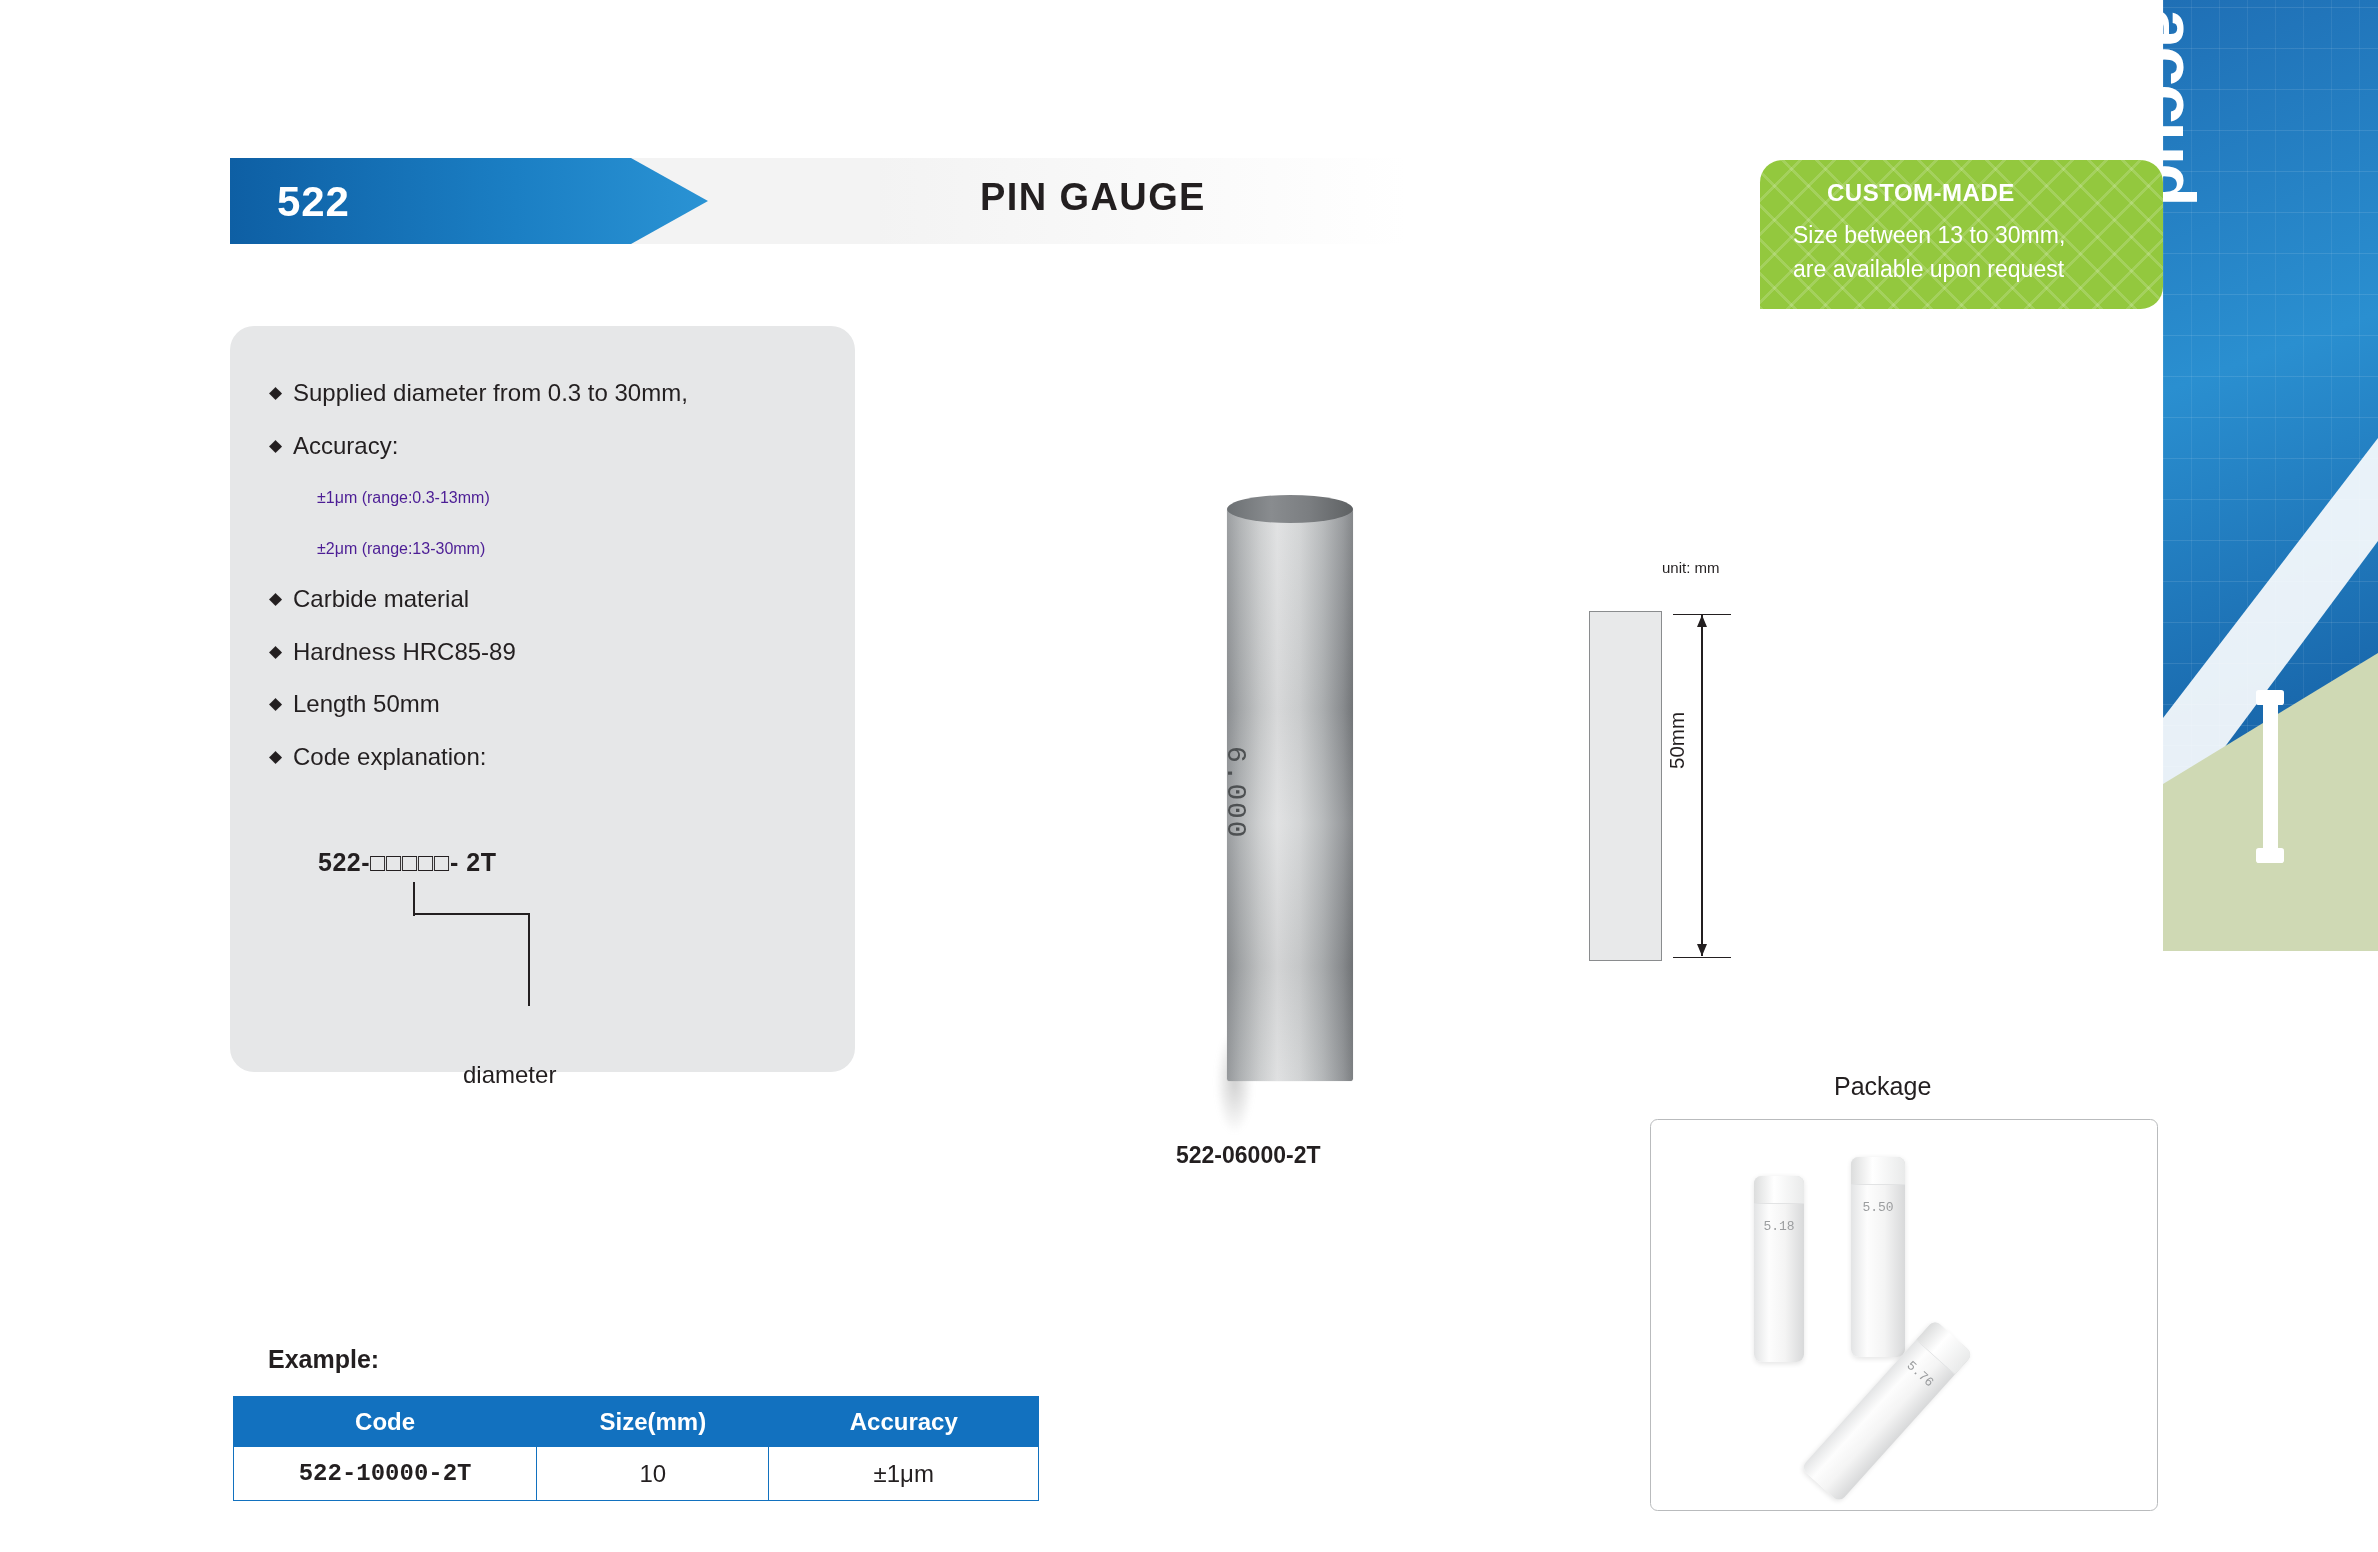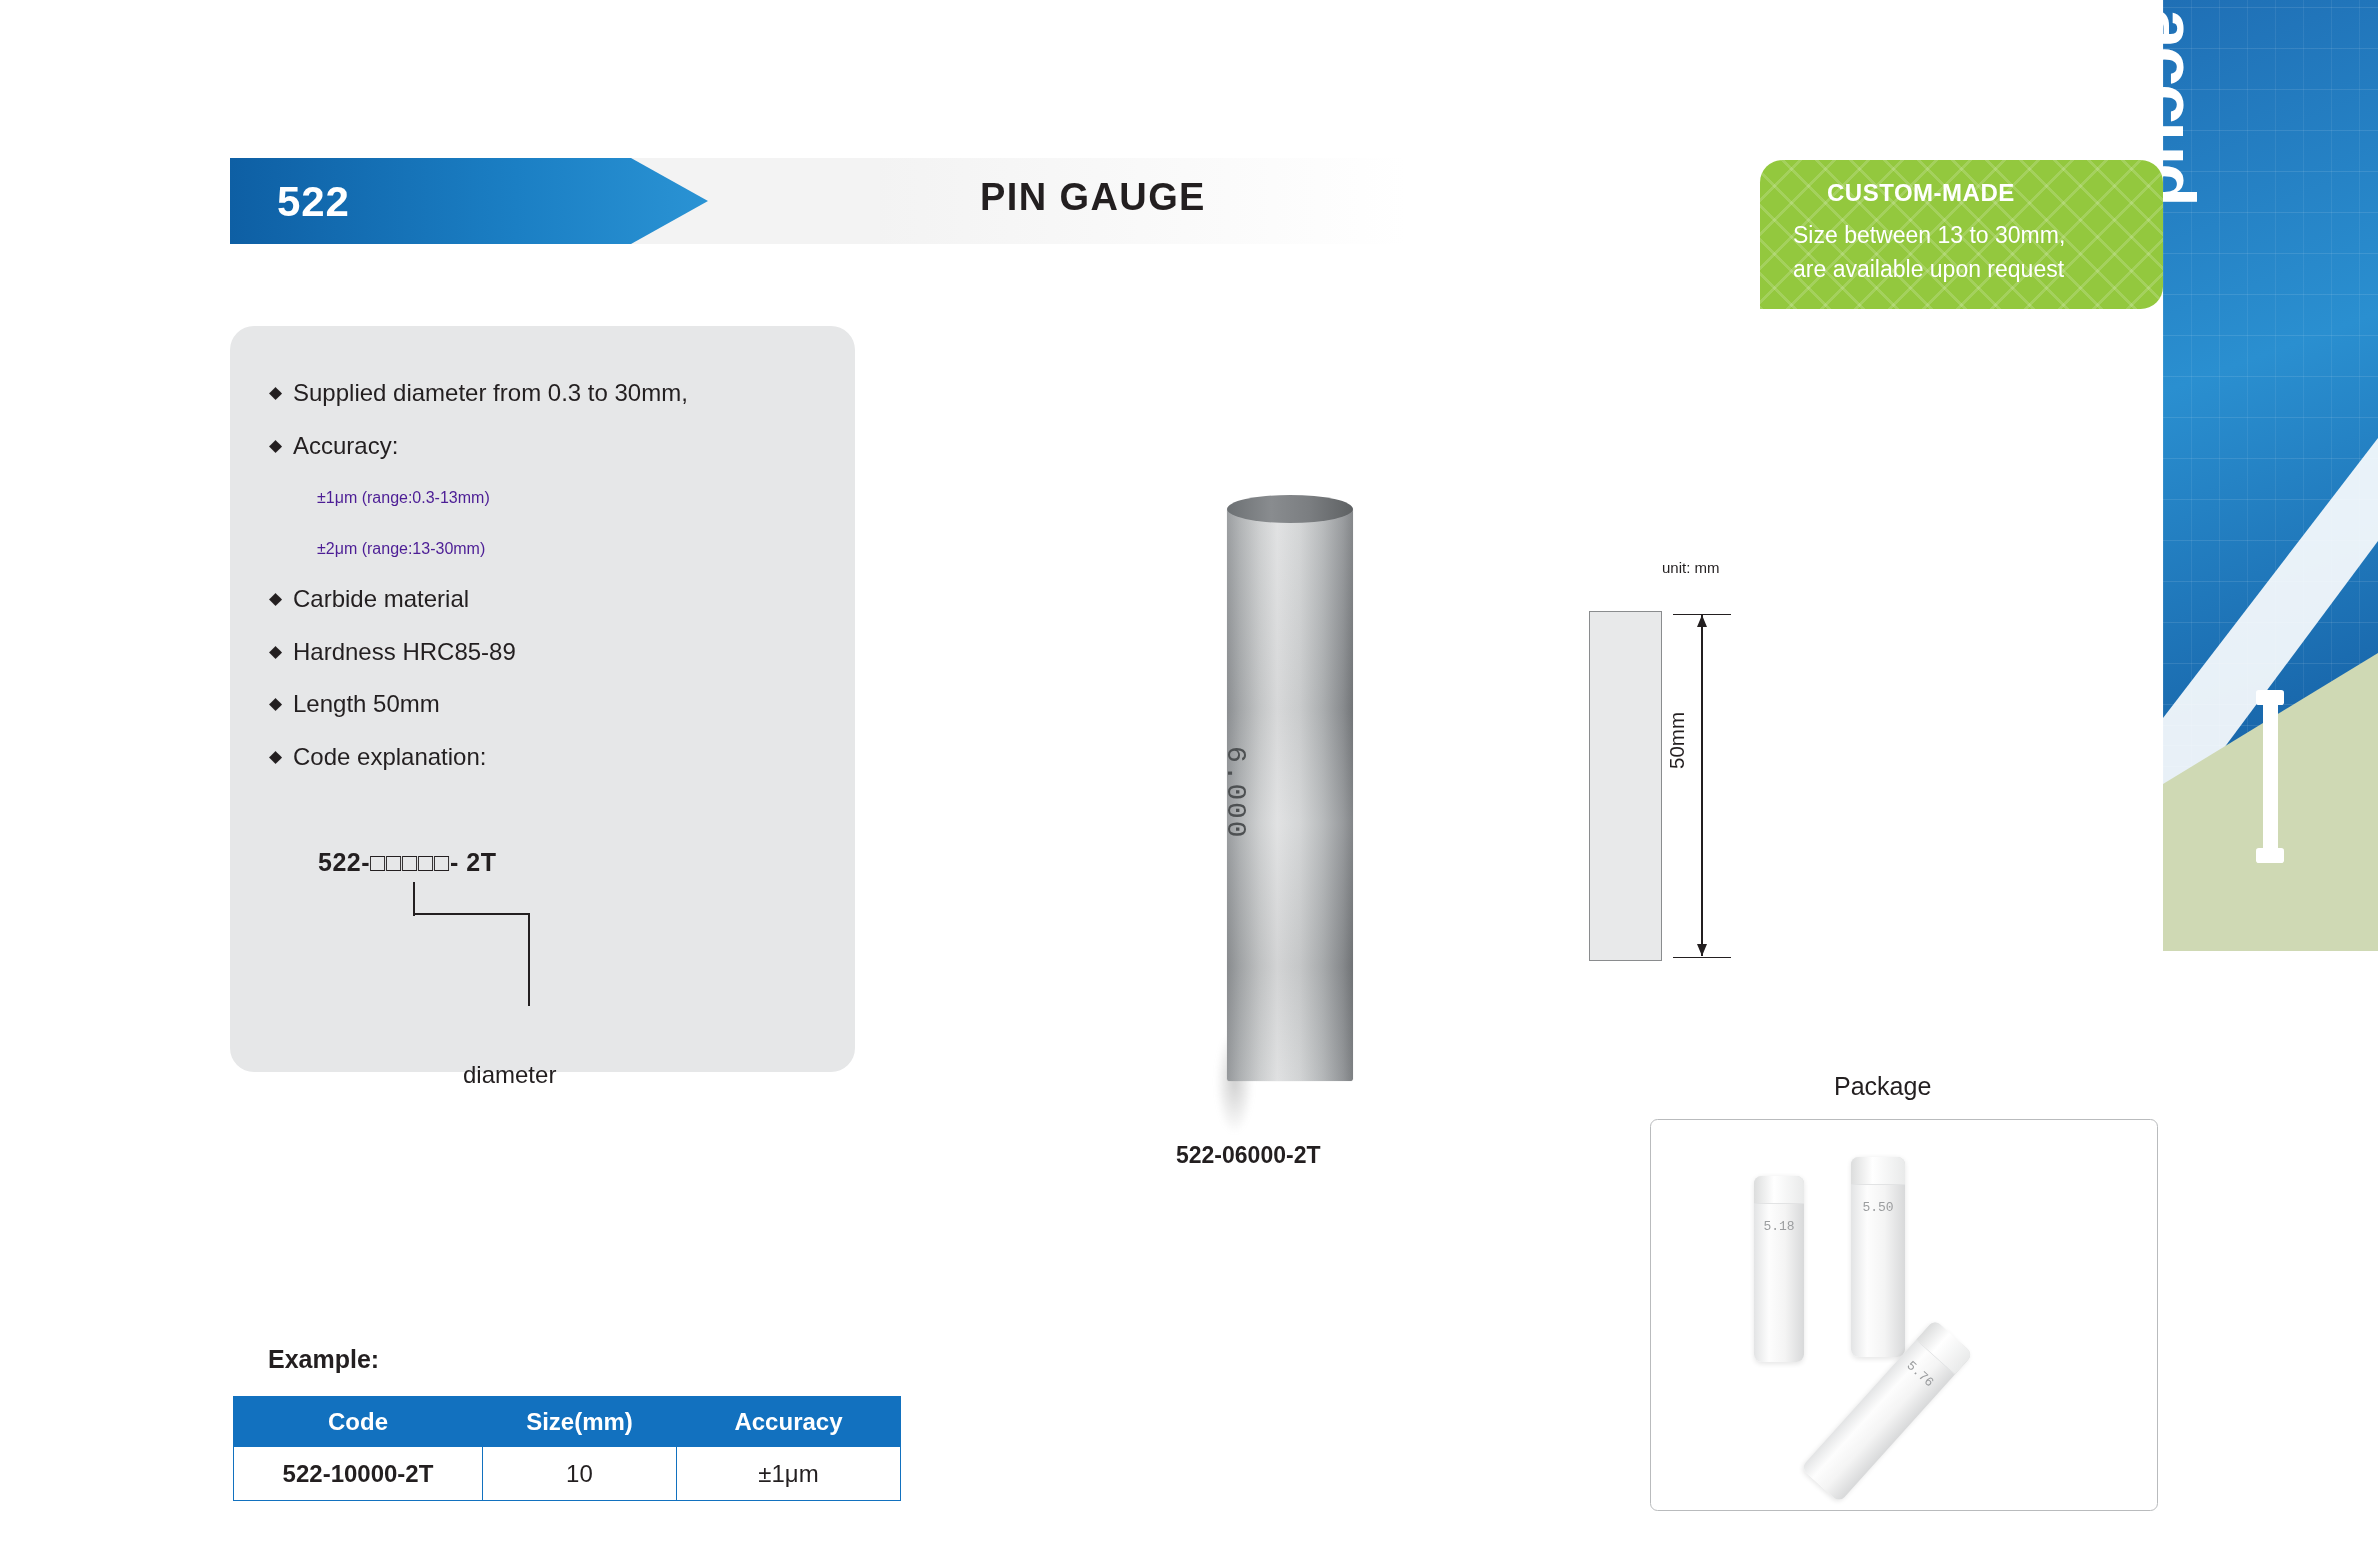--- a/index.html
+++ b/index.html
@@ -332,40 +332,40 @@
     position: absolute;
     left: 268px; top: 1345px;
     font-size: 25px;
     font-weight: bold;
     color: #231f20;
     text-align: center;
   }
   .example-table {
     position: absolute;
     left: 233px; top: 1396px;
-    width: 668px;
+    width: 806px;
     border-collapse: collapse;
   }
   .example-table th {
     background: #1271bf;
     color: #ffffff;
     font-size: 24px;
     font-weight: bold;
     height: 50px;
     border: 0.9px solid #1271bf;
   }
   .example-table td {
     height: 54px;
     font-size: 24px;
     color: #231f20;
     text-align: center;
     border: 0.9px solid #1271bf;
     background: #ffffff;
   }
-  .example-table td.code { font-weight: bold; }
+  .example-table td.code { font-weight: bold; font-family: Liberation Mono, monospace; }
 
   
   .side {
     position: absolute;
     right: 0; top: 0;
     width: 215px;
     height: 1552px;
     overflow: hidden;
   }
   .side-blue {

